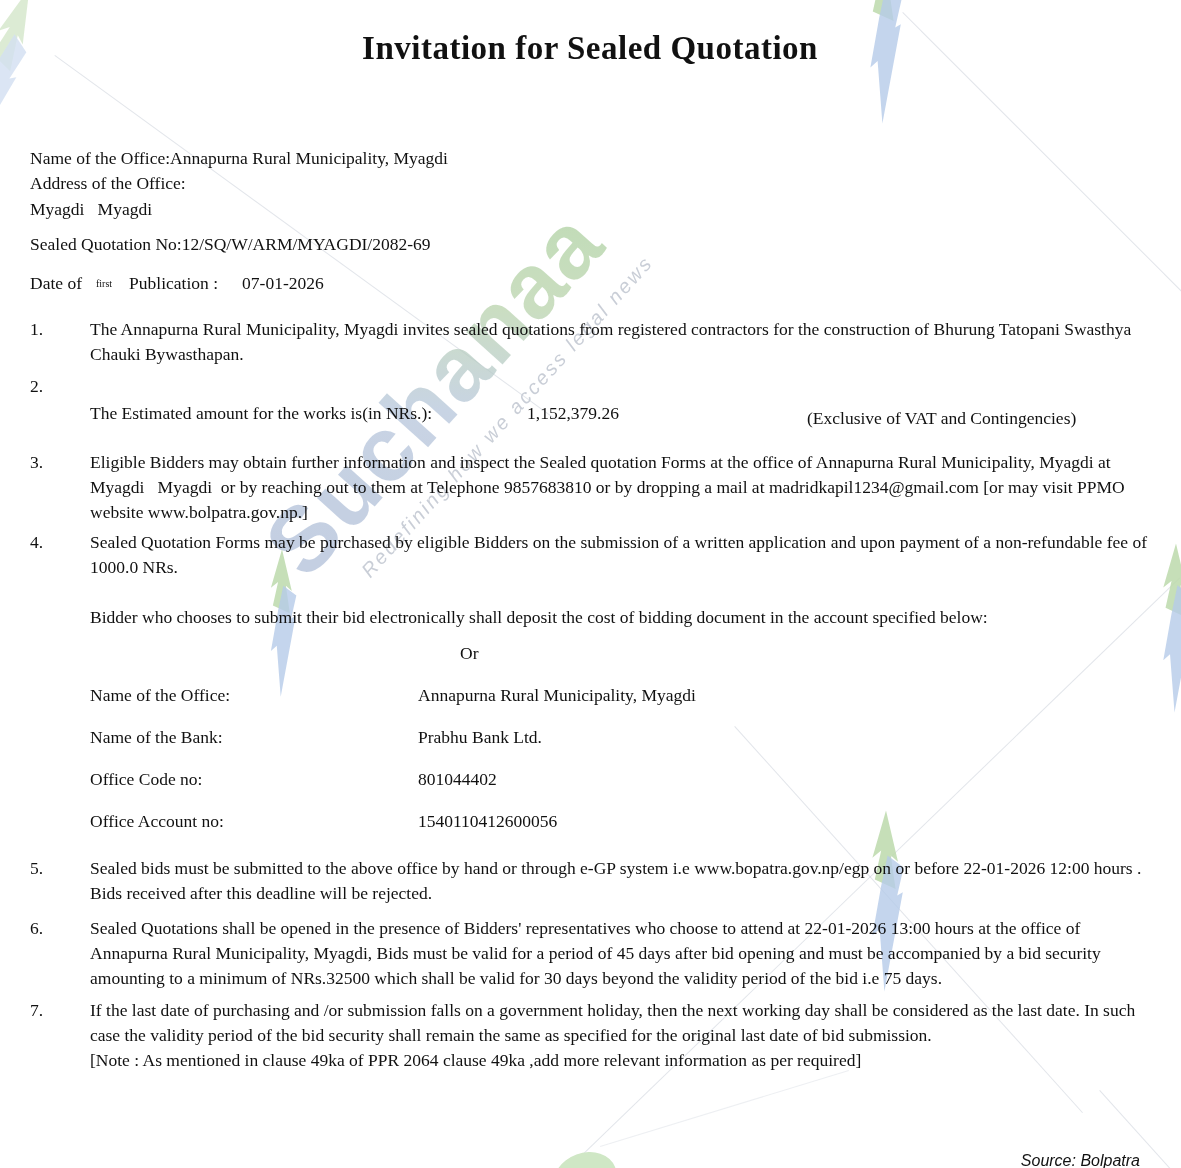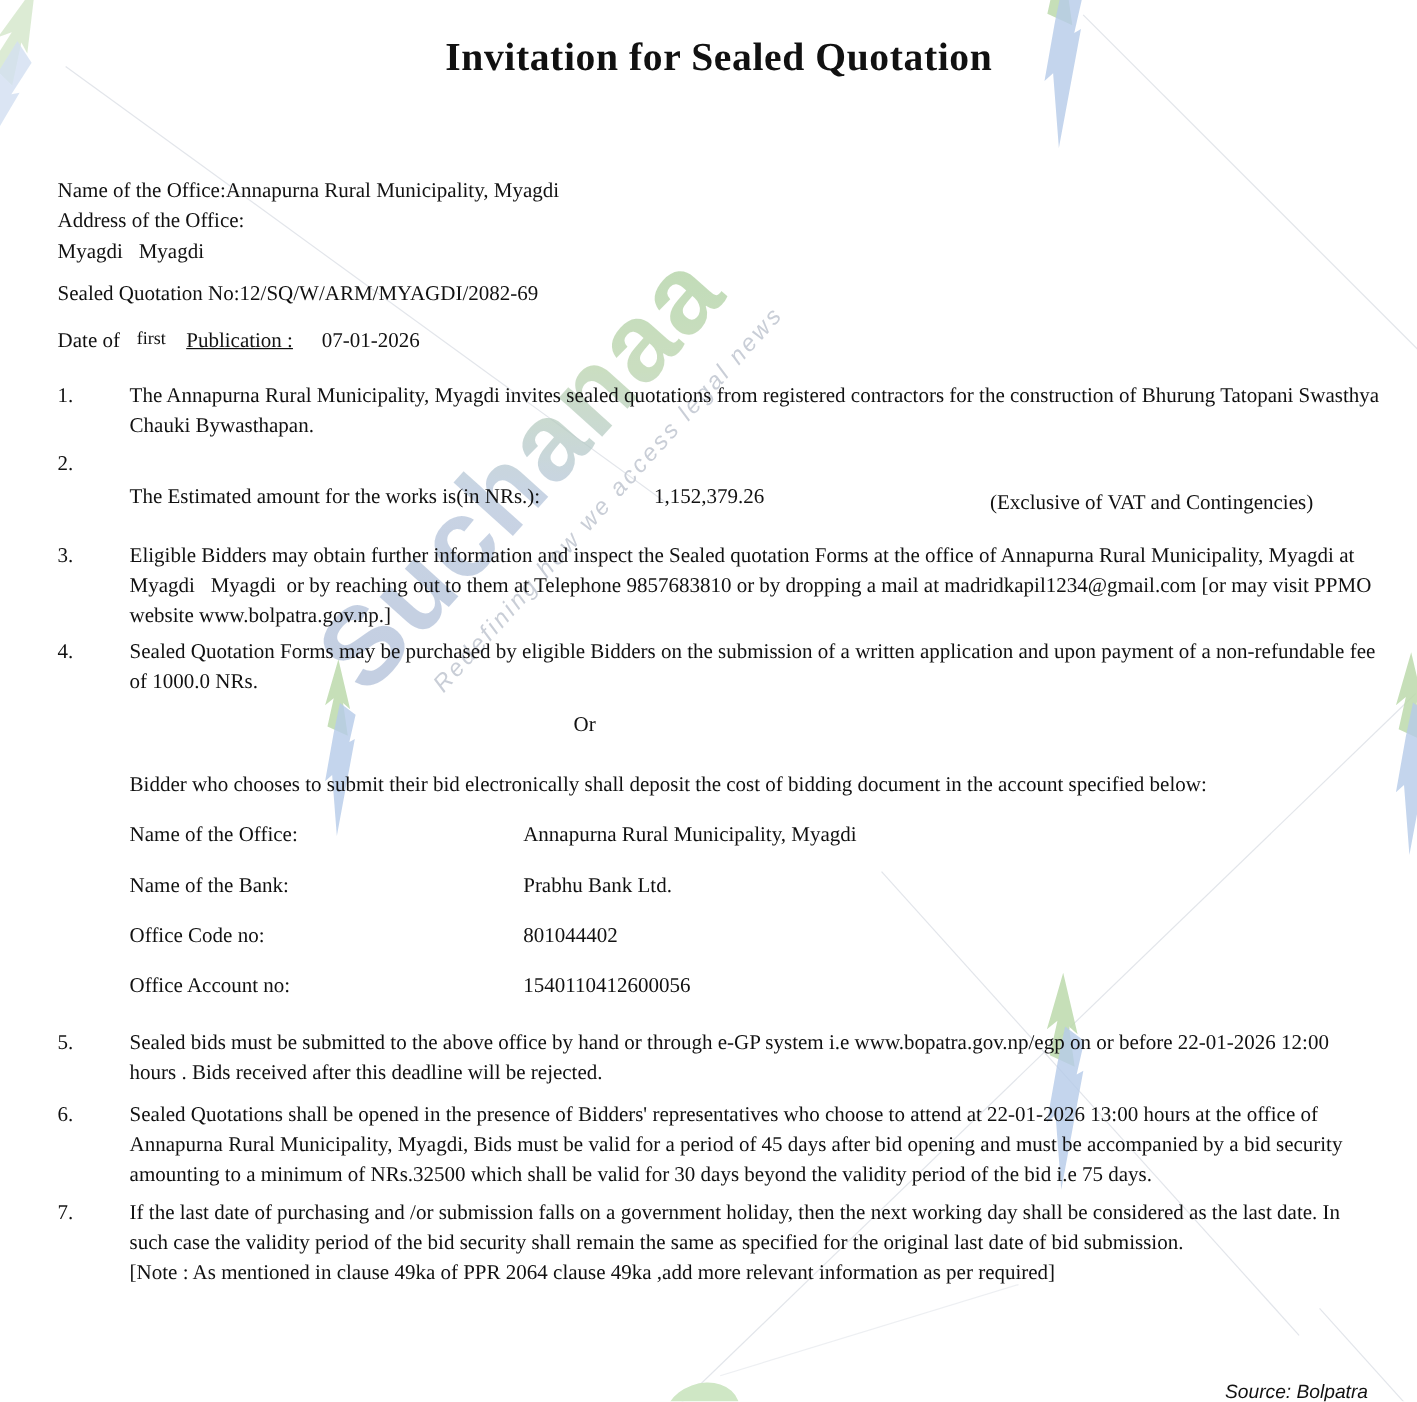--- a/index.html
+++ b/index.html
@@ -28,35 +28,35 @@
     position:absolute;left:374px;top:558px;height:24px;
     font-family:"Liberation Sans",sans-serif;font-style:italic;
     font-size:20px;line-height:24px;letter-spacing:2.5px;
     transform-origin:0 100%;transform:rotate(-48deg);
     color:var(--tagline-gray,#c7ccd5);white-space:nowrap;opacity:.95;
   }
   .bolt{position:absolute;}
   
   .content{
     position:absolute;inset:0;z-index:1;
-    padding:0 31px 0 48px;box-sizing:border-box;
+    padding:0 31px 0 30px;box-sizing:border-box;
     font-size:17.5px;line-height:25px;
   }
   .doc-title{
     margin:26px 0 0;text-align:center;
     font-size:33px;line-height:44px;font-weight:bold;letter-spacing:.5px;
   }
   .hline{margin:0;white-space:pre-wrap;}
   .office-line{margin-top:76px;}
   .addr-label{}
   .addr-value{margin-top:1px;}
   .sq-no{margin-top:10px;}
   .date-line{margin-top:14px;}
-  .date-line .emph{font-size:15px;position:relative;top:-2px;margin:0 17px 0 14px;}
-  .date-line .pub{margin-right:24px;text-decoration:underline;}
+  .date-line .emph{font-size:10px;position:relative;top:-2px;margin:0 17px 0 14px;}
+  .date-line .pub{margin-right:24px;}
   .item{display:flex;margin:0;}
   .item .num{width:60px;flex:none;}
   .item .text{flex:1;white-space:pre-wrap;}
   .item-1{margin-top:19px;}
   .item-2{margin-top:7px;}
   .item-2 .text{position:relative;margin-top:27px;}
   .item-2 .amount{position:absolute;left:437px;top:0;}
   .item-2 .vat-note{position:absolute;left:717px;top:5px;white-space:nowrap;}
   .item-3{margin-top:24px;}
   .item-4{margin-top:5px;}
@@ -147,23 +147,23 @@
     <div class="item item-3">
       <span class="num">3.</span>
       <span class="text">Eligible Bidders may obtain further information and inspect the Sealed quotation Forms at the office of Annapurna Rural Municipality, Myagdi at Myagdi   Myagdi  or by reaching out to them at Telephone 9857683810 or by dropping a mail at madridkapil1234@gmail.com [or may visit PPMO website www.bolpatra.gov.np.]</span>
     </div>
 
     <div class="item item-4">
       <span class="num">4.</span>
       <span class="text">Sealed Quotation Forms may be purchased by eligible Bidders on the submission of a written application and upon payment of a non-refundable fee of 1000.0 NRs.</span>
     </div>
 
+    <p class="hline bidder-line">Bidder who chooses to submit their bid electronically shall deposit the cost of bidding document in the account specified below:</p>
+
     <p class="hline or-label">Or</p>
-
-    <p class="hline bidder-line">Bidder who chooses to submit their bid electronically shall deposit the cost of bidding document in the account specified below:</p>
 
     <div class="bank-row">
       <span class="bank-label">Name of the Office:</span>
       <span class="bank-value">Annapurna Rural Municipality, Myagdi</span>
     </div>
     <div class="bank-row">
       <span class="bank-label">Name of the Bank:</span>
       <span class="bank-value">Prabhu Bank Ltd.</span>
     </div>
     <div class="bank-row">

